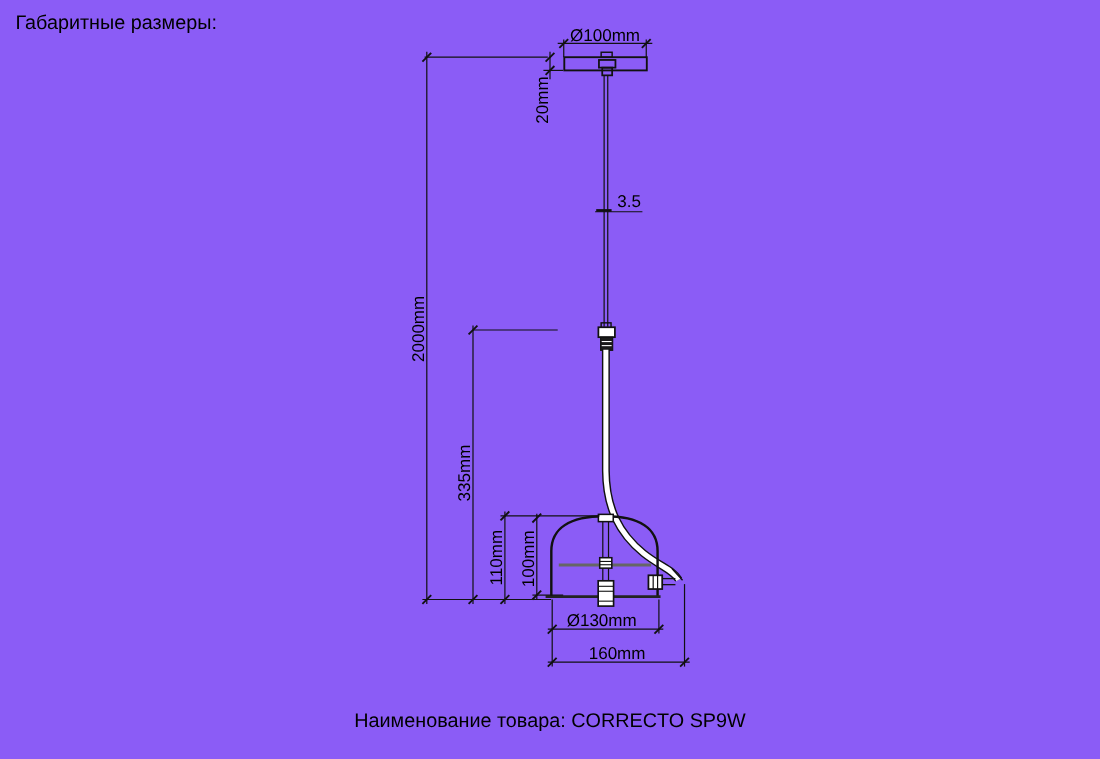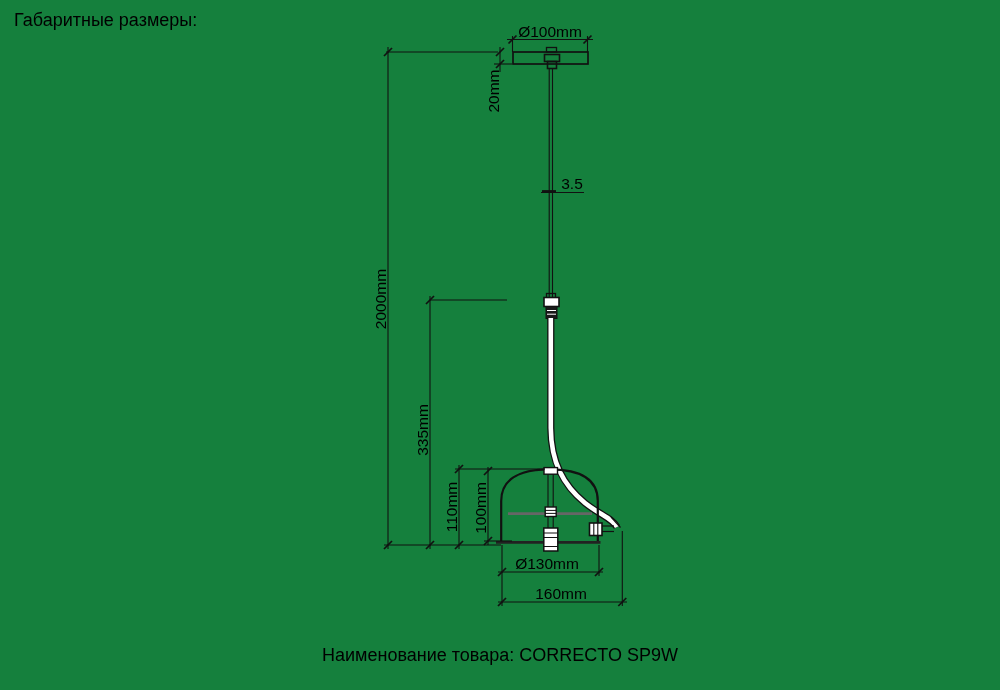--- a/index.html
+++ b/index.html
@@ -1,17 +1,17 @@
 <!DOCTYPE html>
 <html><head>
 <meta charset="utf-8">
 <style>
   html,body{margin:0;padding:0;background:#ffffff;}
   body{width:1000px;height:690px;overflow:hidden;font-family:"Liberation Sans",sans-serif;}
-  .stage{position:relative;width:1000px;height:690px;background:#15803d;}
+  .stage{position:relative;width:1000px;height:690px;background:#8b5cf6;}
   svg{position:absolute;left:0;top:0;}
   svg text{fill:#000;font-family:"Liberation Sans",sans-serif;}
   .t-head{font-size:18px;}
   .t-dim{font-size:15.5px;}
   .ln{stroke:#111;stroke-width:1.1;fill:none;}
   .tick{stroke:#111;stroke-width:1.7;fill:none;}
   .draw{stroke:#111;fill:none;}
 </style>
 </head>
 <body>

